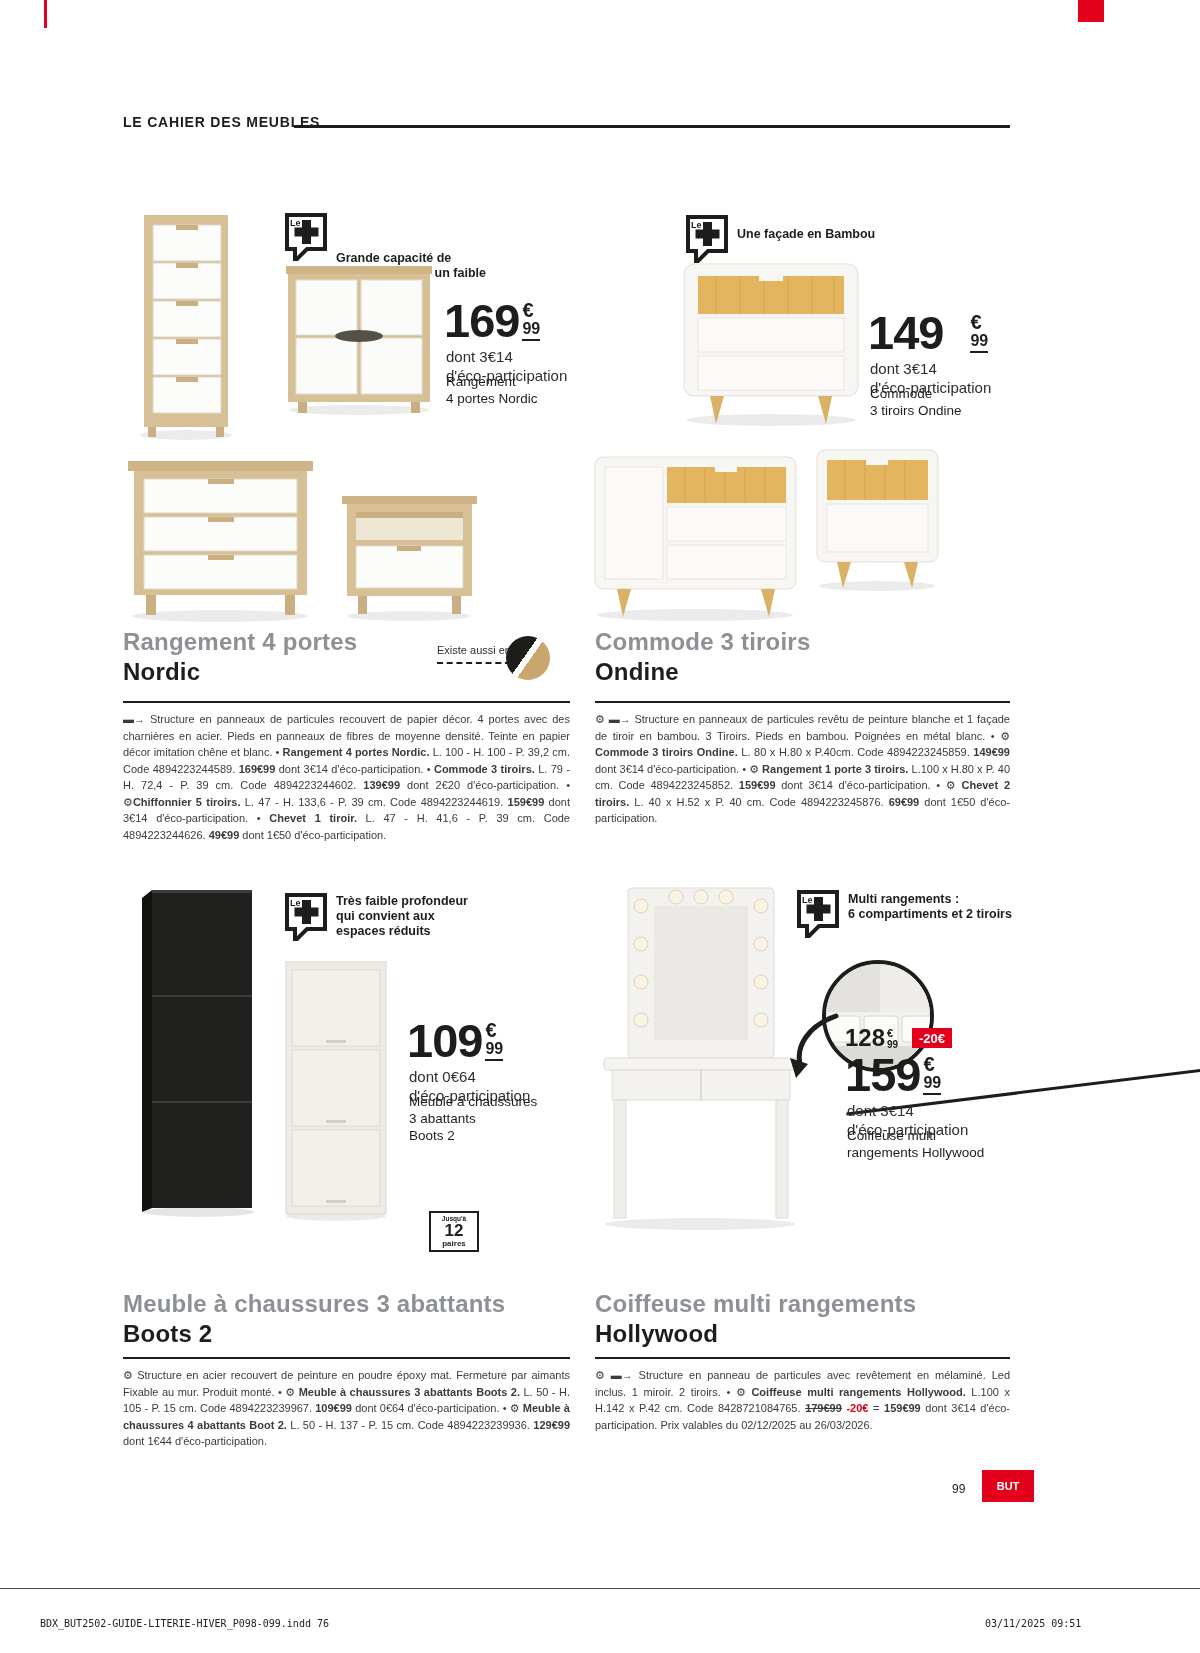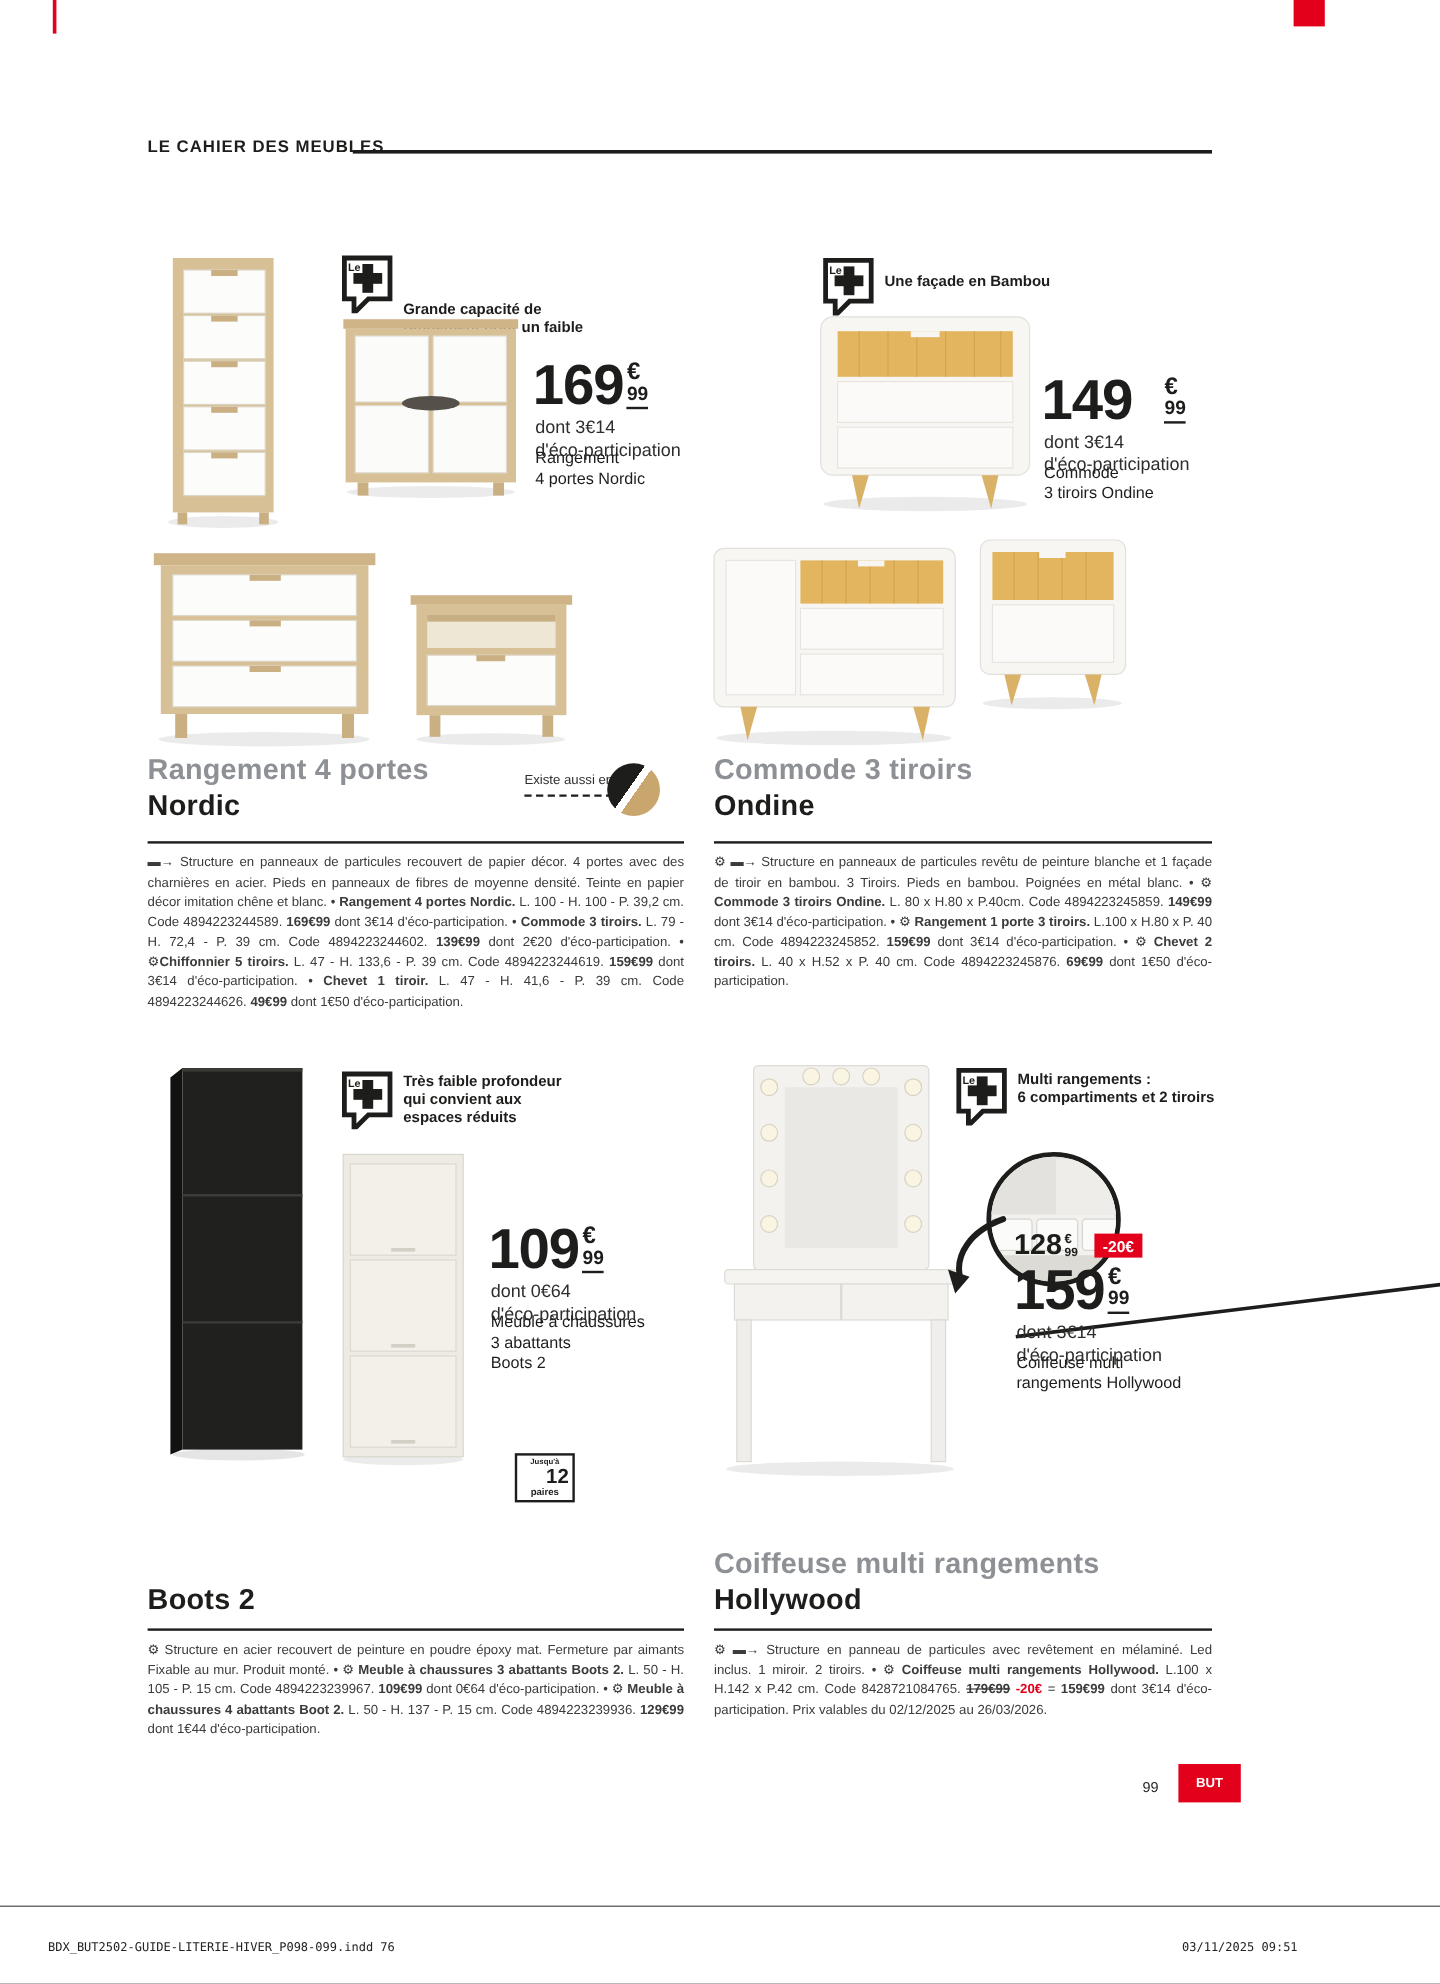--- a/index.html
+++ b/index.html
@@ -33,21 +33,21 @@
   .t-gray{font-size:24px;font-weight:700;color:#8d9094;letter-spacing:.2px;}
   .t-black{font-size:24px;font-weight:700;color:#1d1d1b;letter-spacing:.2px;}
   .sec-rule{height:2px;background:#1d1d1b;}
   .para{font-size:11px;line-height:1.5;color:#3b3b3a;text-align:justify;}
   .existe{font-size:11px;color:#2e2e2d;border-bottom:2px dashed #1d1d1b;padding-bottom:6px;}
   .swatch{width:44px;height:44px;border-radius:50%;
           background:linear-gradient(125deg,#1d1d1b 0%,#1d1d1b 44%,#ffffff 44%,#ffffff 54%,#c9a66d 54%,#c9a66d 100%);}
   
   .cap{border:2px solid #1d1d1b;background:#fff;text-align:center;padding:2px 3px;}
   .cap .c1{font-size:6.5px;font-weight:700;display:block;}
-  .cap .c2{font-size:17px;font-weight:800;display:block;line-height:1;text-align:right;}
+  .cap .c2{font-size:17px;font-weight:800;display:block;line-height:1;}
   .cap .c3{font-size:8px;font-weight:700;display:block;}
   
   .pageno{font-size:12px;color:#1d1d1b;}
   .butlogo{background:#e2001a;color:#fff;font-weight:800;font-size:11px;
            display:flex;align-items:center;justify-content:center;}
   .foot-rule{height:1px;background:#4a4a4a;}
   .printtxt{font-size:10px;color:#222;font-family:"DejaVu Sans Mono","Liberation Mono",monospace;}
   svg text{font-family:"Liberation Sans",sans-serif;}
 </style>
 </head>
@@ -262,20 +262,21 @@
   <div class="abs plabel ml" style="left:409px;top:1094px;">Meuble à chaussures
 3 abattants
 Boots 2</div>
 
   <div class="abs cap" style="left:429px;top:1211px;width:40px;">
     <span class="c1">Jusqu'à</span>
     <span class="c2">12</span>
     <span class="c3">paires</span>
   </div>
 
+  <div class="abs t-gray" style="left:123px;top:1290px;">Meuble à chaussures 3 abattants</div>
   <div class="abs t-black" style="left:123px;top:1320px;">Boots 2</div>
   <div class="abs sec-rule" style="left:123px;top:1357px;width:447px;"></div>
   <div class="abs para" style="left:123px;top:1367px;width:447px;"><span>⚙ Structure en acier recouvert de peinture en poudre époxy mat. Fermeture par aimants Fixable au mur. Produit monté. • ⚙ </span><span style="font-weight: 700;">Meuble à chaussures 3 abattants Boots 2.</span><span> L. 50 - H. 105 - P. 15 cm. Code 4894223239967. </span><span style="font-weight: 700;">109€99</span><span> dont 0€64 d'éco-participation. • ⚙ </span><span style="font-weight: 700;">Meuble à chaussures 4 abattants Boot 2.</span><span> L. 50 - H. 137 - P. 15 cm. Code 4894223239936. </span><span style="font-weight: 700;">129€99</span><span> dont 1€44 d'éco-participation.</span></div>
 
   <svg class="abs" style="left:598px;top:886px;" width="205" height="345" viewBox="0 0 205 345">
     <ellipse cx="102" cy="338" rx="95" ry="6" fill="rgba(0,0,0,0.08)"></ellipse>
     <rect x="30" y="2" width="146" height="170" rx="4" fill="#f3f2ef" stroke="#dddbd6"></rect>
     <rect x="56" y="20" width="94" height="134" fill="#e9e8e5"></rect>
     <circle cx="43" cy="20" r="7" fill="#faf4e2" stroke="#d8d2c2"></circle>
       <circle cx="43" cy="58" r="7" fill="#faf4e2" stroke="#d8d2c2"></circle>

